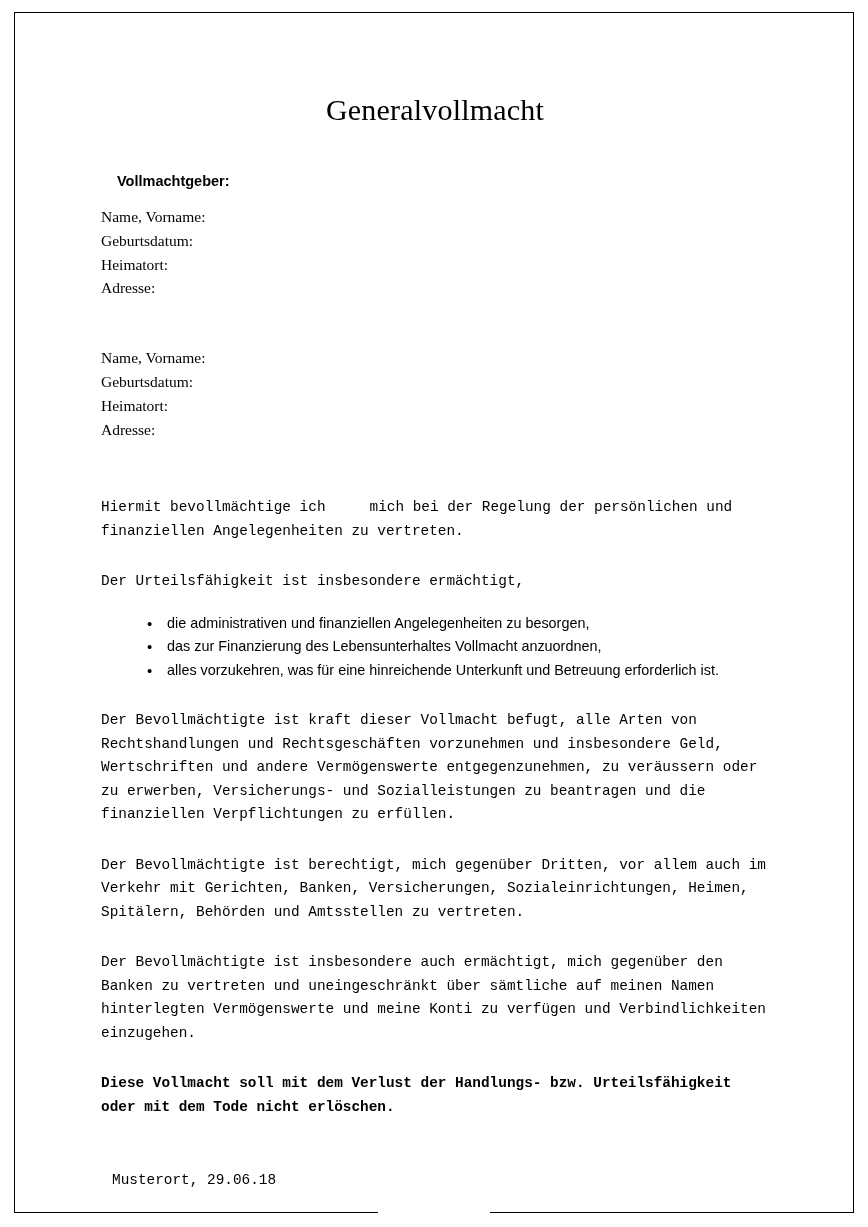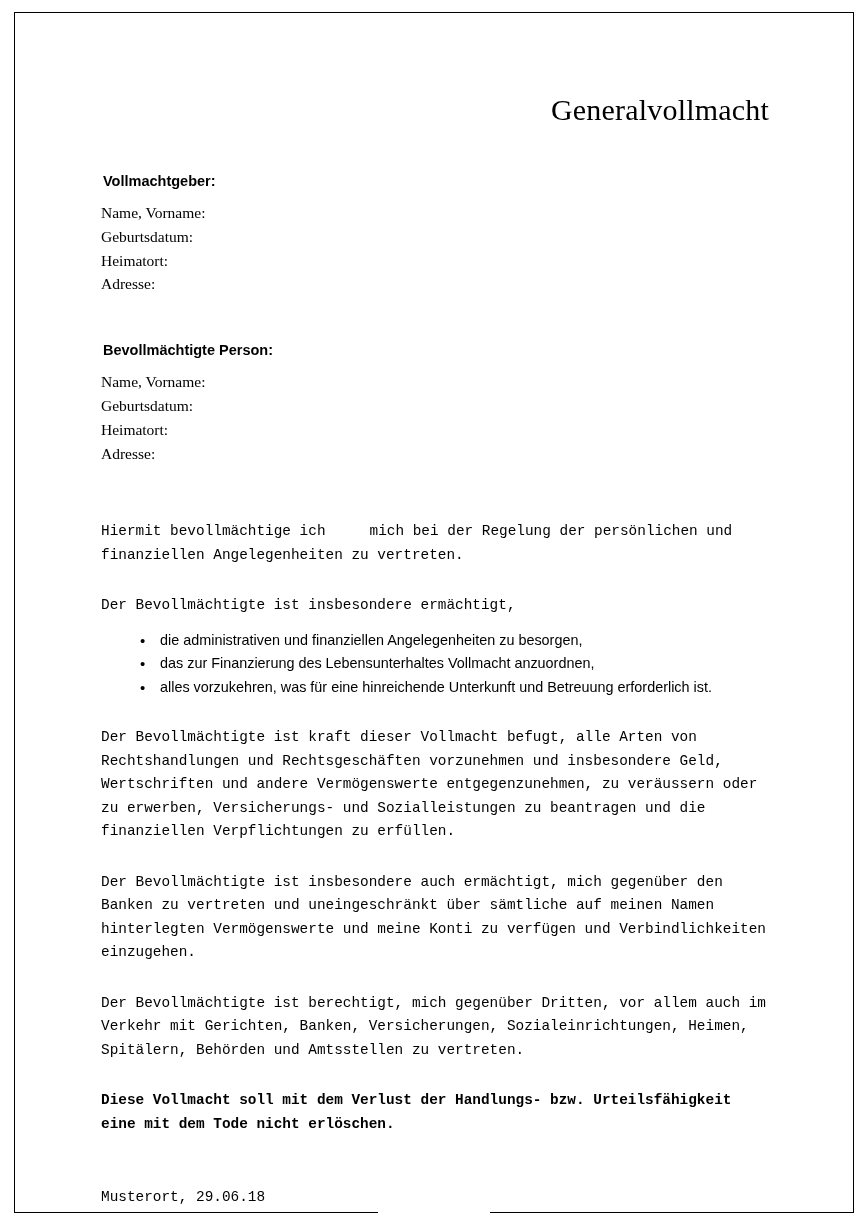--- a/index.html
+++ b/index.html
@@ -28,29 +28,29 @@
     height: 100%;
     border: 1px solid #000000;
     background: #ffffff;
     padding: 56px 84px 0 86px;
     position: relative;
   }
   .doc-title {
     font-family: "Liberation Serif", serif;
     font-size: 30px;
     font-weight: 400;
-    text-align: right;
+    text-align: center;
     letter-spacing: 0.2px;
     margin: 24px 0 0 0;
   }
   .section-heading {
     font-family: "Liberation Sans", sans-serif;
     font-size: 14.5px;
     font-weight: 700;
-    margin: 2px;
+    margin: 16px;
   }
   .serif-line {
     font-family: "Liberation Serif", serif;
     font-size: 15.5px;
     line-height: 23.8px;
     margin: 0;
   }
   .block-giver {
     margin-top: 46px;
   }
@@ -70,21 +70,21 @@
     margin-top: 27px;
   }
   .intro-gap {
     display: inline-block;
     width: 44px;
   }
   .para-first {
     margin-top: 55px;
   }
   ul.bullets {
-    margin: 11px;
+    margin: 18px;
     padding-left: 48px;
     list-style: none;
   }
   ul.bullets li {
     font-family: "Liberation Sans", sans-serif;
     font-size: 14.4px;
     line-height: 23.5px;
     position: relative;
   }
   ul.bullets li::before {
@@ -94,20 +94,21 @@
     top: 0;
     font-size: 15px;
   }
   .bold-note {
     font-weight: 700;
   }
   .signature-row {
     margin-top: 50px;
     display: flex;
     align-items: center;
+    margin-left: 11px;
   }
   .sig-left {
     width: 415px;
   }
   .sig-right {
     flex: 1;
   }
   .bottom-notch {
     position: absolute;
     left: 50%;
@@ -130,44 +131,43 @@
       <p class="section-heading">Vollmachtgeber:</p>
       <div class="field-list">
         <p class="serif-line">Name, Vorname:</p>
         <p class="serif-line">Geburtsdatum:</p>
         <p class="serif-line">Heimatort:</p>
         <p class="serif-line">Adresse:</p>
       </div>
     </div>
 
     <div class="block-agent">
-      <p class="section-heading">Bevollmächtigte Person:</p>
       <div class="field-list">
         <p class="serif-line">Name, Vorname:</p>
         <p class="serif-line">Geburtsdatum:</p>
         <p class="serif-line">Heimatort:</p>
         <p class="serif-line">Adresse:</p>
       </div>
     </div>
 
     <p class="body-text para-first">
       <span>Hiermit bevollmächtige ich</span><span class="intro-gap"></span><span>mich bei der Regelung der persönlichen und finanziellen Angelegenheiten zu vertreten.</span>
     </p>
 
-    <p class="body-text para">Der Bevollmächtigte ist insbesondere ermächtigt,</p>
+    <p class="body-text para">Der Urteilsfähigkeit ist insbesondere ermächtigt,</p>
     <ul class="bullets">
       <li>die administrativen und finanziellen Angelegenheiten zu besorgen,</li>
       <li>das zur Finanzierung des Lebensunterhaltes Vollmacht anzuordnen,</li>
       <li>alles vorzukehren, was für eine hinreichende Unterkunft und Betreuung erforderlich ist.</li>
     </ul>
 
     <p class="body-text para">Der Bevollmächtigte ist kraft dieser Vollmacht befugt, alle Arten von Rechtshandlungen und Rechtsgeschäften vorzunehmen und insbesondere Geld, Wertschriften und andere Vermögenswerte entgegenzunehmen, zu veräussern oder zu erwerben, Versicherungs- und Sozialleistungen zu beantragen und die finanziellen Verpflichtungen zu erfüllen.</p>
+    <p class="body-text para">Der Bevollmächtigte ist berechtigt, mich gegenüber Dritten, vor allem auch im Verkehr mit Gerichten, Banken, Versicherungen, Sozialeinrichtungen, Heimen, Spitälern, Behörden und Amtsstellen zu vertreten.</p>
     <p class="body-text para">Der Bevollmächtigte ist insbesondere auch ermächtigt, mich gegenüber den Banken zu vertreten und uneingeschränkt über sämtliche auf meinen Namen hinterlegten Vermögenswerte und meine Konti zu verfügen und Verbindlichkeiten einzugehen.</p>
-    <p class="body-text para">Der Bevollmächtigte ist berechtigt, mich gegenüber Dritten, vor allem auch im Verkehr mit Gerichten, Banken, Versicherungen, Sozialeinrichtungen, Heimen, Spitälern, Behörden und Amtsstellen zu vertreten.</p>
-    <p class="body-text para bold-note">Diese Vollmacht soll mit dem Verlust der Handlungs- bzw. Urteilsfähigkeit eine mit dem Tode nicht erlöschen.</p>
+    <p class="body-text para bold-note">Diese Vollmacht soll mit dem Verlust der Handlungs- bzw. Urteilsfähigkeit oder mit dem Tode nicht erlöschen.</p>
 
     <div class="signature-row">
       <div class="sig-left">
         <p class="body-text">Musterort, 29.06.18</p>
       </div>
     </div>
 
     <div class="bottom-notch"></div>
   </div>
 </div>

